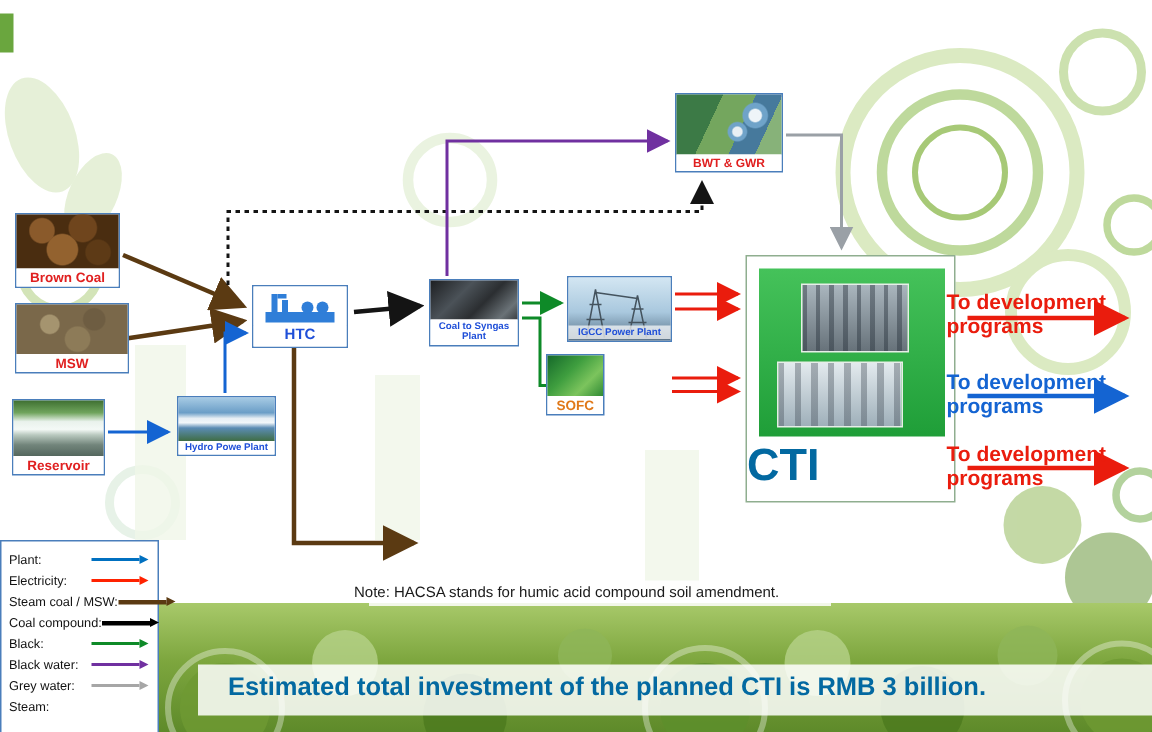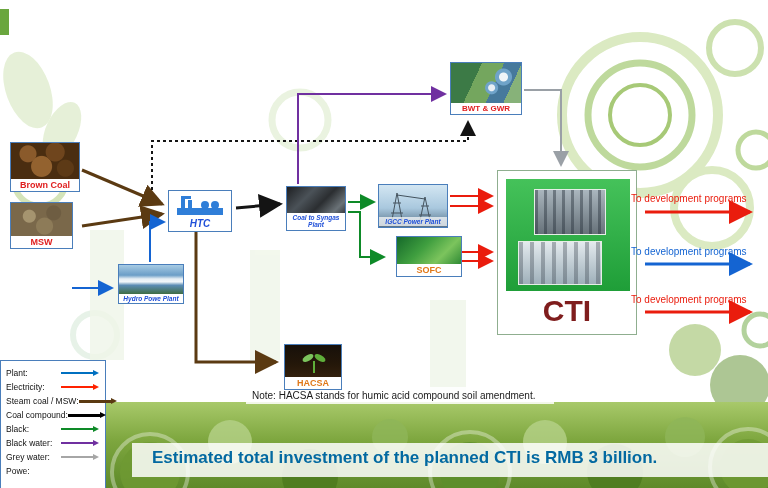--- a/index.html
+++ b/index.html
@@ -15,21 +15,21 @@
   .strip-footer { left:132px; top:443px; width:636px; height:34px; }
 
   
   .title-accent { position:absolute; left:0; top:9px; width:9px; height:26px; background:#6aa63e; z-index:3; }
   .page-title { position:absolute; left:16px; top:4px; font-size:27px; font-weight:800;
                 color:#1b2878; letter-spacing:.5px; z-index:3; white-space:nowrap; }
 
   
   .node { position:absolute; background:#fff; border:1px solid #4a7ebb; z-index:3; }
   .nlabel { font-weight:bold; text-align:center; padding:1px 0; background:#fff; line-height:1.15; }
-  .red-t { color:#e02020; } .blue-t { color:#1f4fd8;font-style:italic; } .orange-t { color:#e07818; }
+  .red-t { color:#e02020; } .blue-t { color:#1f4fd8; } .orange-t { color:#e07818; }
   .f9 { font-size:9px; } .f8 { font-size:8px; } .f7 { font-size:6.5px; } .f10 { font-size:10px; }
 
   .brown-coal-img { height:36px; background:
     radial-gradient(circle at 25% 30%, #8a5a2b 0 8px, transparent 9px),
     radial-gradient(circle at 65% 25%, #6f451d 0 9px, transparent 10px),
     radial-gradient(circle at 45% 65%, #93622f 0 10px, transparent 11px),
     radial-gradient(circle at 80% 70%, #5d3a16 0 8px, transparent 9px), #4a2d10; }
   .msw-img { height:33px; background:
     radial-gradient(circle at 30% 40%, #a5946f 0 6px, transparent 7px),
     radial-gradient(circle at 70% 30%, #6e5d42 0 7px, transparent 8px),
@@ -50,47 +50,47 @@
   .cti-box { position:absolute; left:497px; top:170px; width:140px; height:165px; background:#fff;
              border:1px solid #8fae8f; z-index:3; }
   .cti-green { position:absolute; left:8px; top:8px; width:124px; height:112px;
                background:linear-gradient(180deg,#45c25a 0%,#1f9e38 100%); }
   .cti-photo1 { position:absolute; left:28px; top:10px; width:72px; height:46px;
     background:repeating-linear-gradient(90deg, rgba(40,50,60,.45) 0 3px, transparent 3px 9px),
                linear-gradient(180deg,#aab6be 0%,#67727a 100%); border:1px solid #e7eee7; }
   .cti-photo2 { position:absolute; left:12px; top:62px; width:84px; height:44px;
     background:repeating-linear-gradient(90deg, rgba(70,80,90,.4) 0 4px, transparent 4px 11px),
                linear-gradient(180deg,#e3eaee 0%,#9fb0ba 100%); border:1px solid #e7eee7; }
-  .cti-label { position:absolute; left:0; right:0; bottom:6px; text-align:center;
-               font-size:30px; font-weight:800; color:#7f1d1d; }
+  .cti-label { position:absolute; left:0; right:0; bottom:6px; 
+               font-size:30px; font-weight:800; color:#0369a1; }
 
   
   .arrows { position:absolute; left:0; top:0; z-index:2; pointer-events:none; }
   .ln { fill:none; stroke-width:2; }
   .th { stroke-width:3; }
   .dot { stroke-dasharray:3 3; stroke-width:2; }
   .c-blue{stroke:#1464d2} .c-red{stroke:#ea1c0d} .c-brown{stroke:#5b3a12}
   .c-black{stroke:#141414} .c-green{stroke:#0e8a28} .c-purple{stroke:#7030a0} .c-grey{stroke:#9aa0a6}
 
   
-  .out-label { position:absolute; left:631px; width:116px; font-size:10px; font-weight:400; z-index:3; }
+  .out-label { position:absolute; left:631px; width:116px; font-size:14px; font-weight:700; z-index:3; }
 
   
   .legend { position:absolute; left:0; top:360px; width:106px; height:134px; background:#fff;
             border:1.5px solid #4a7ebb; z-index:4; padding:5px 4px 2px 5px; }
   .lrow { display:flex; align-items:center; justify-content:space-between; height:14px; }
   .llabel { font-size:8.5px; color:#111; white-space:nowrap; }
   .lline { display:flex; align-items:center; width:40px; flex:none; }
   .lbar { display:inline-block; width:32px; height:2px; background:transparent; }
   .lbar.thick { height:3px; }
   .larrow { width:0; height:0; border-top:3px solid transparent; border-bottom:3px solid transparent;
             border-left:6px solid transparent; }
 
   
-  .note { position:absolute; left:252px; top:390px; font-size:10px; color:#1a1a1a; z-index:3; }
+  .note { position:absolute; left:236px; top:390px; font-size:10px; color:#1a1a1a; z-index:3; }
   .footer { position:absolute; left:152px; top:448px; font-size:17px; font-weight:bold;
             font-family:Liberation Sans, sans-serif; color:#0369a1; z-index:3; white-space:nowrap; }
 </style>
 </head>
 <body>
 
 <div class="stage">
 
   <svg class="bg-svg" width="768" height="488">
     <g fill="none" opacity="0.75">
@@ -190,25 +190,29 @@
     <path d="M645,212 L750,212" class="ln c-red th" marker-end="url(#m-red)"></path>
     <path d="M645,264 L750,264" class="ln c-blue th" marker-end="url(#m-blue)"></path>
     <path d="M645,312 L750,312" class="ln c-red th" marker-end="url(#m-red)"></path>
   </svg>
 
   <div class="node" style="left:10px;top:142px;width:70px;">
     <div class="brown-coal-img"></div>
     <div class="nlabel red-t f9">Brown Coal</div>
   </div>
 
-  <div class="node" style="left:10px;top:202px;width:63px;">
+  <div class="node" style="left:10px;top:202px;width:76px;">
     <div class="msw-img"></div>
     <div class="nlabel red-t f9">MSW</div>
   </div>
 
+  <div class="node" style="left:8px;top:266px;width:62px;">
+    <div class="reservoir-img"></div>
+    <div class="nlabel red-t f9">Reservoir</div>
+  </div>
 
   <div class="node" style="left:168px;top:190px;width:64px;">
     <div class="htc-body">
       <svg width="50" height="24">
         <g fill="#2f7ed8">
           <rect x="2" y="16" width="46" height="7"></rect>
           <rect x="6" y="4" width="4" height="13"></rect>
           <rect x="13" y="8" width="4" height="9"></rect>
           <circle cx="30" cy="13" r="4"></circle>
           <circle cx="40" cy="13" r="4"></circle>
@@ -230,45 +234,35 @@
         <g stroke="#44535e" stroke-width="1" fill="none">
           <path d="M12,40 L18,8 L24,40 M12,28 L24,28 M14,18 L22,18"></path>
           <path d="M40,40 L46,12 L52,40 M40,30 L52,30 M42,21 L50,21"></path>
           <path d="M18,10 L46,14"></path>
         </g>
       </svg>
     </div>
     <div class="igcc-overlay nlabel blue-t f7">IGCC Power Plant</div>
   </div>
 
-  <div class="node" style="left:396px;top:236px;width:66px;">
+  <div class="node" style="left:364px;top:236px;width:39px;">
     <div class="sofc-img"></div>
     <div class="nlabel orange-t f9">SOFC</div>
   </div>
 
   <div class="node" style="left:450px;top:62px;width:72px;">
     <div class="bwt-img"></div>
     <div class="nlabel red-t f8">BWT &amp; GWR</div>
   </div>
 
   <div class="node" style="left:118px;top:264px;width:66px;">
     <div class="hydro-img"></div>
     <div class="nlabel blue-t f7">Hydro Powe Plant</div>
   </div>
 
-  <div class="node" style="left:284px;top:344px;width:58px;">
-    <div class="hacsa-img">
-      <svg width="58" height="32" style="position:absolute;left:0;top:0;">
-        <path d="M29,28 L29,16" stroke="#5fae3a" stroke-width="2" fill="none"></path>
-        <ellipse cx="23" cy="13" rx="6" ry="3" fill="#7cc45d" transform="rotate(-30 23 13)"></ellipse>
-        <ellipse cx="35" cy="13" rx="6" ry="3" fill="#5fae3a" transform="rotate(30 35 13)"></ellipse>
-      </svg>
-    </div>
-    <div class="nlabel orange-t f9">HACSA</div>
-  </div>
 
   <div class="cti-box">
     <div class="cti-green">
       <div class="cti-photo1"></div>
       <div class="cti-photo2"></div>
     </div>
     <div class="cti-label">CTI</div>
   </div>
 
   <div class="out-label" style="top: 193px; color: rgb(234, 28, 13);">To development  programs</div>
@@ -319,21 +313,21 @@
         </span>
     </div>
     <div class="lrow">
       <span class="llabel">Grey water:</span>
       <span class="lline">
           <span class="lbar" style="background-color: rgb(166, 166, 166);"></span>
           <span class="larrow" style="border-left-color: rgb(166, 166, 166);"></span>
         </span>
     </div>
     <div class="lrow">
-      <span class="llabel">Powe:</span>
+      <span class="llabel">Steam:</span>
       <span class="lline">
           <span class="lbar"></span>
           <span class="larrow"></span>
         </span>
     </div>
   </div>
 
   <div class="note">Note: HACSA stands for humic acid compound  soil amendment.</div>
   <div class="footer">Estimated total investment of the planned CTI  is RMB 3 billion.</div>
 

